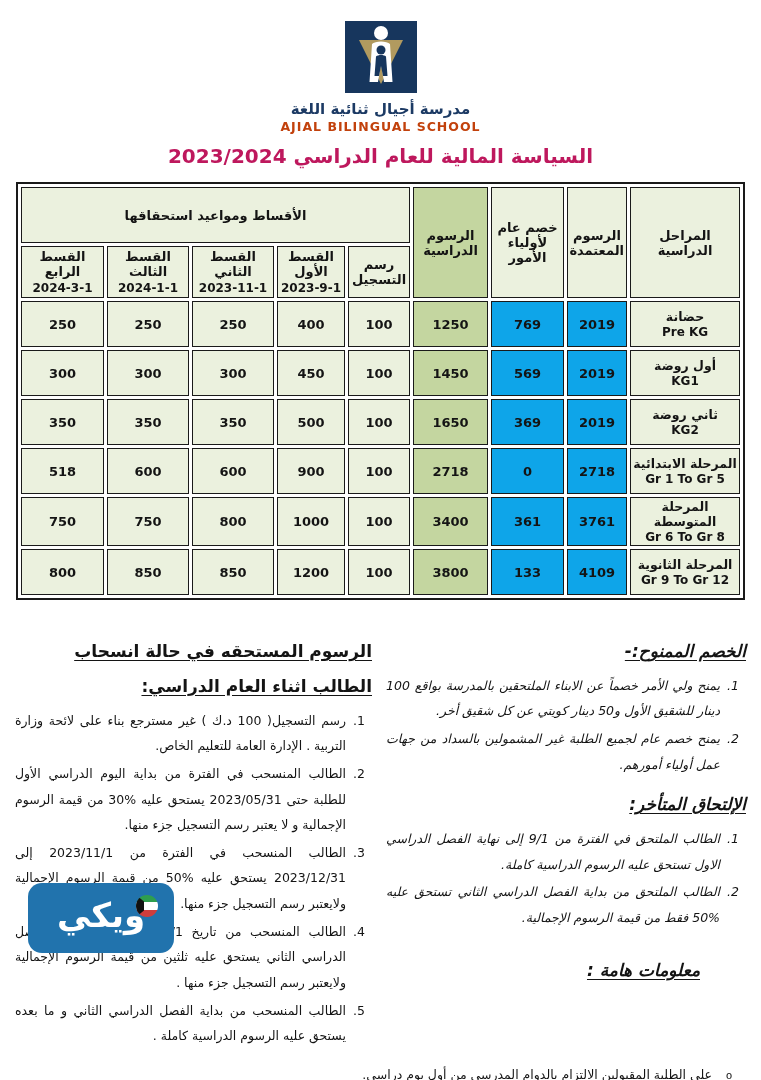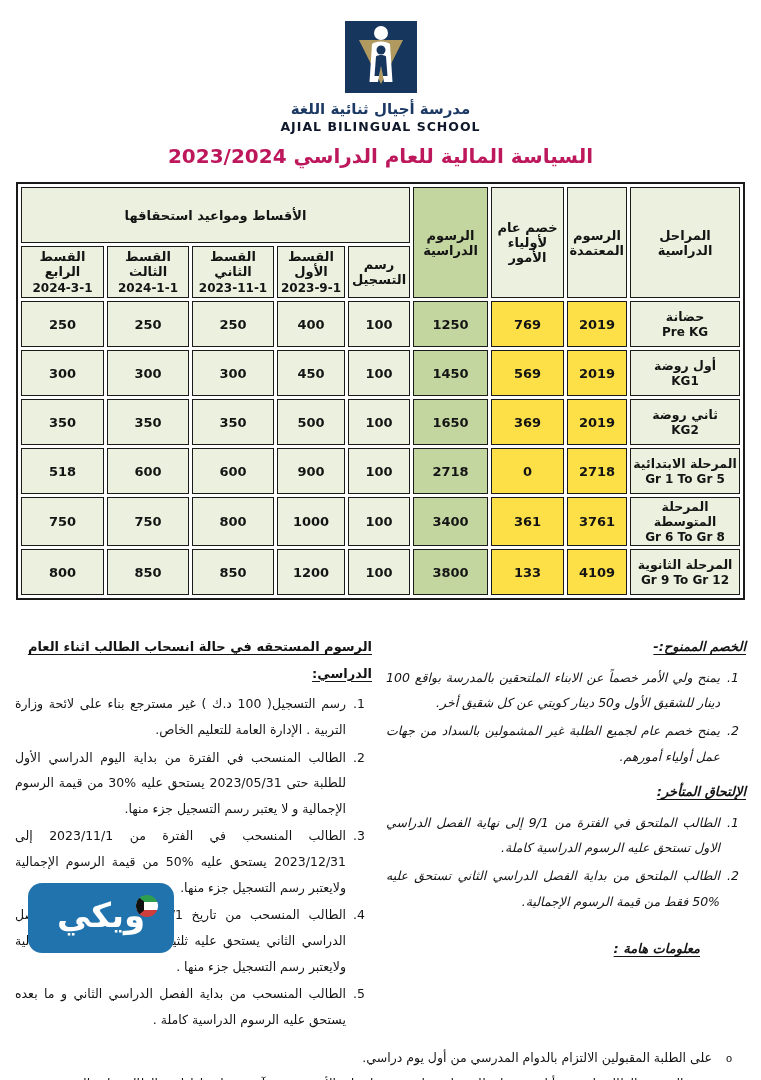--- a/index.html
+++ b/index.html
@@ -3,46 +3,46 @@
 <meta charset="utf-8">
 <style>
   html,body{margin:0;padding:0;background:#ffffff;width:761px;height:1080px;overflow:hidden;}
   body{font-family:"DejaVu Sans",sans-serif;color:#141414;direction:rtl;position:relative;}
   .page{width:761px;height:959px;position:relative;}
 
   
   .doc-header{text-align:center;padding-top:20px;}
   .logo-wrap{display:flex;justify-content:center;}
   .school-ar{color:#1c3a64;font-weight:bold;font-size:15px;margin-top:6px;}
-  .school-en{color:#0f172a;font-weight:bold;font-size:12.5px;letter-spacing:1px;margin-top:1px;}
+  .school-en{color:#c2410c;font-weight:bold;font-size:12.5px;letter-spacing:1px;margin-top:1px;}
   .doc-title{font-size:20px;font-weight:bold;margin-top:10px;color:#be185d;}
 
   
   table.fees{margin:14px auto 0;border-collapse:separate;border-spacing:3px;
     border:2px solid #1a1a1a;background:#fff;table-layout:fixed;width:729px;}
   table.fees th,table.fees td{border:1px solid #1a1a1a;text-align:center;vertical-align:middle;
     font-weight:bold;font-size:13px;padding:1px 2px;overflow:hidden;}
   .cell-light{background:#ebf1de;}
   .cell-dark{background:#c4d6a0;}
-  .cell-white{background:#fde047;}
+  .cell-white{background:#0ea5e9;}
   .hdr-row1 th{height:52px;}
   .hdr-row2 th{height:48px;}
   tbody tr td{height:42px;}
   .group-hdr{font-size:14px;}
   .inst-date{display:block;font-size:12px;margin-top:2px;}
   .stage-ar{display:block;font-size:12.5px;}
   .stage-en{display:block;font-size:12px;margin-top:1px;}
 
   
   .columns{display:flex;gap:14px;padding:0 15px;margin-top:34px;align-items:flex-start;}
   .col{font-size:12.5px;line-height:2.05;}
   .col-right{width:360px;font-style:italic;}
   .col-left{width:357px;}
   .sec-heading{font-weight:bold;text-decoration:underline;text-underline-offset:3px;
-    font-size:13px;margin:0 0 4px 0;}
+    font-size:17px;margin:0 0 4px 0;}
   .sec-heading.indented{margin-right:46px;margin-top:22px;}
   .nitem{display:flex;margin-bottom:2px;}
   .nitem .num{flex:0 0 26px;text-align:center;font-size:12.5px;}
   .nitem .ntext{flex:1;text-align:justify;}
 
   
   .bullets{padding:0 15px;margin-top:16px;font-size:12.5px;}
   .bullet-row{display:flex;margin-bottom:11px;}
   .bullet-row .bmark{flex:0 0 34px;text-align:center;font-family:"DejaVu Sans Mono",monospace;
     font-size:11px;padding-top:2px;}

